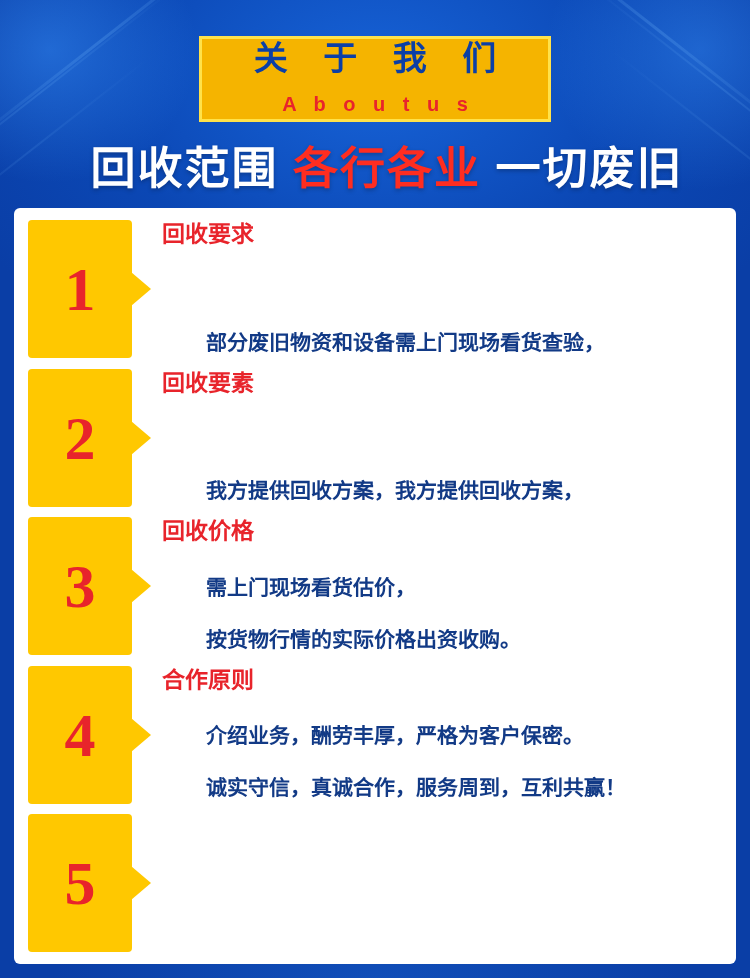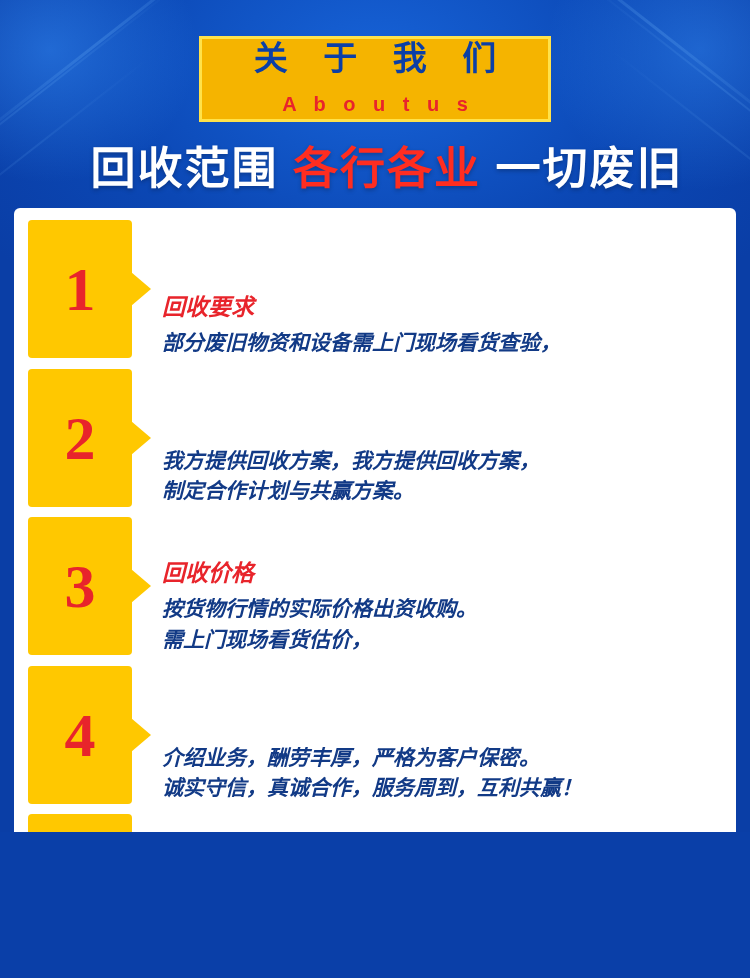--- a/index.html
+++ b/index.html
@@ -9,21 +9,21 @@
   body {
     width: 750px;
     height: 978px;
     font-family: "Liberation Sans", "DejaVu Sans", sans-serif;
     background: #0a3fa8;
     overflow: hidden;
   }
   .poster {
     position: relative;
     width: 750px;
-    height: 832px;
+    height: 978px;
     background:
       radial-gradient(ellipse 620px 420px at 50% 8%, #1763d8 0%, #0b47b4 45%, #0a3ea6 75%),
       linear-gradient(180deg, #0c49b6 0%, #0a3fa8 40%, #0a3aa0 100%);
     overflow: hidden;
   }
   
   .streak {
     position: absolute;
     background: linear-gradient(90deg, rgba(255,255,255,0.00), rgba(120,190,255,0.22), rgba(255,255,255,0.00));
     transform: rotate(-38deg);
@@ -152,36 +152,36 @@
     width: 0; height: 0;
     border-top: 17px solid transparent;
     border-bottom: 17px solid transparent;
     border-left: 20px solid #ffc800;
   }
   .row-body {
     flex: 1 1 auto;
     padding-left: 30px;
     display: flex;
     flex-direction: column;
-    justify-content: flex-end;
-    font-style: italic;
+    justify-content: space-between;
   }
   .row-title {
     color: #e8242b;
     font-size: 23px;
     font-weight: bold;
     line-height: 1.25;
     margin-bottom: 6px;
   }
   .row-line {
     color: #123a86;
     font-size: 21px;
     font-weight: bold;
     line-height: 1.45;
     white-space: nowrap;
+    margin-left: 44px;
   }
 </style>
 </head>
 <body>
 
 <div class="poster">
 
   <div class="glow-tl"></div>
   <div class="glow-tr"></div>
   <div class="glow-b"></div>
@@ -212,41 +212,42 @@
         <div class="row-title">回收要求</div>
         <div class="row-line">部分废旧物资和设备需上门现场看货查验，</div>
       </div>
     </div>
 
     <div class="row">
       <div class="num-box">
         <span class="num">2</span>
       </div>
       <div class="row-body">
+        <div class="row-title">回收要素</div>
         <div class="row-line">我方提供回收方案，我方提供回收方案，</div>
-        <div class="row-line">制定合作计划与共赢方案。</div>
       </div>
     </div>
 
     <div class="row">
       <div class="num-box">
         <span class="num">3</span>
       </div>
       <div class="row-body">
         <div class="row-title">回收价格</div>
+        <div class="row-line">需上门现场看货估价，</div>
         <div class="row-line">按货物行情的实际价格出资收购。</div>
-        <div class="row-line">需上门现场看货估价，</div>
       </div>
     </div>
 
     <div class="row">
       <div class="num-box">
         <span class="num">4</span>
       </div>
       <div class="row-body">
+        <div class="row-title">合作原则</div>
         <div class="row-line">介绍业务，酬劳丰厚，严格为客户保密。</div>
         <div class="row-line">诚实守信，真诚合作，服务周到，互利共赢！</div>
       </div>
     </div>
 
     <div class="row">
       <div class="num-box">
         <span class="num">5</span>
       </div>
     </div>

